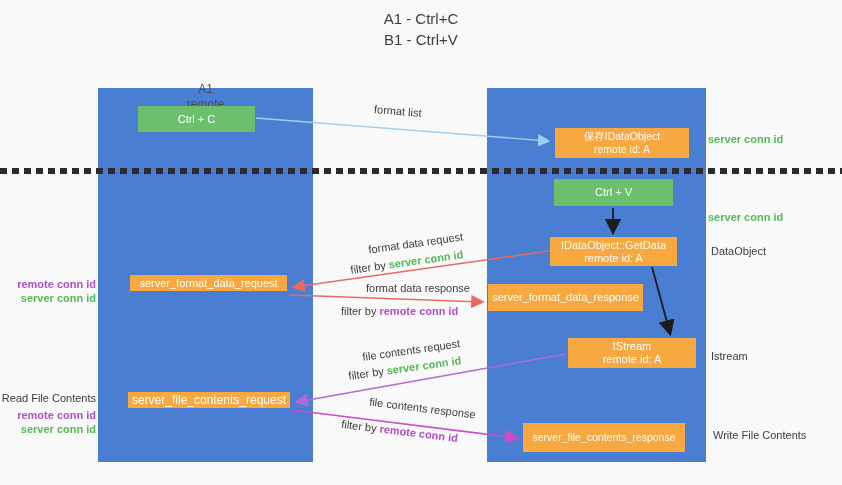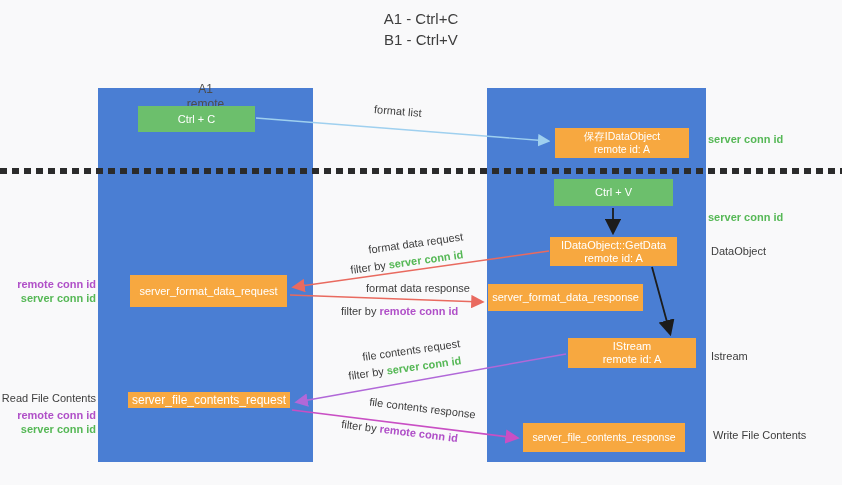--- a/index.html
+++ b/index.html
@@ -41,21 +41,21 @@
   .mk-black{fill:var(--arrow-black);}
   
   .node{z-index:5;display:flex;flex-direction:column;align-items:center;justify-content:center;
     color:#fff;font-size:11px;line-height:13px;text-align:center;white-space:nowrap;}
   .node.green{background:var(--box-green);}
   .node.orange{background:var(--box-orange);}
   .n-ctrl-c{left:138px;top:106px;width:117px;height:26px;}
   .n-save{left:555px;top:128px;width:134px;height:30px;font-size:10.5px;}
   .n-ctrl-v{left:554px;top:179px;width:119px;height:27px;}
   .n-getdata{left:550px;top:237px;width:127px;height:29px;}
-  .n-freq{left:130px;top:275px;width:157px;height:32px;}
+  .n-freq{left:130px;top:275px;width:157px;height:16px;}
   .n-fresp{left:488px;top:284px;width:155px;height:27px;}
   .n-istream{left:568px;top:338px;width:128px;height:30px;}
   .n-filereq{left:128px;top:392px;width:162px;height:16px;font-size:12px;}
   .n-fileresp{left:523px;top:423px;width:162px;height:29px;font-size:10.5px;}
   
   .elabel{z-index:6;font-size:11px;color:var(--text-dark);white-space:nowrap;}
   .elabel .key-green{color:var(--text-green);font-weight:bold;margin-left:3px;}
   .elabel .key-purple{color:var(--text-purple);font-weight:bold;margin-left:3px;}
   .l-formatlist{left:374px;top:105px;transform:rotate(5deg);}
   .l-fdr1{left:368px;top:237px;transform:rotate(-8deg);}

